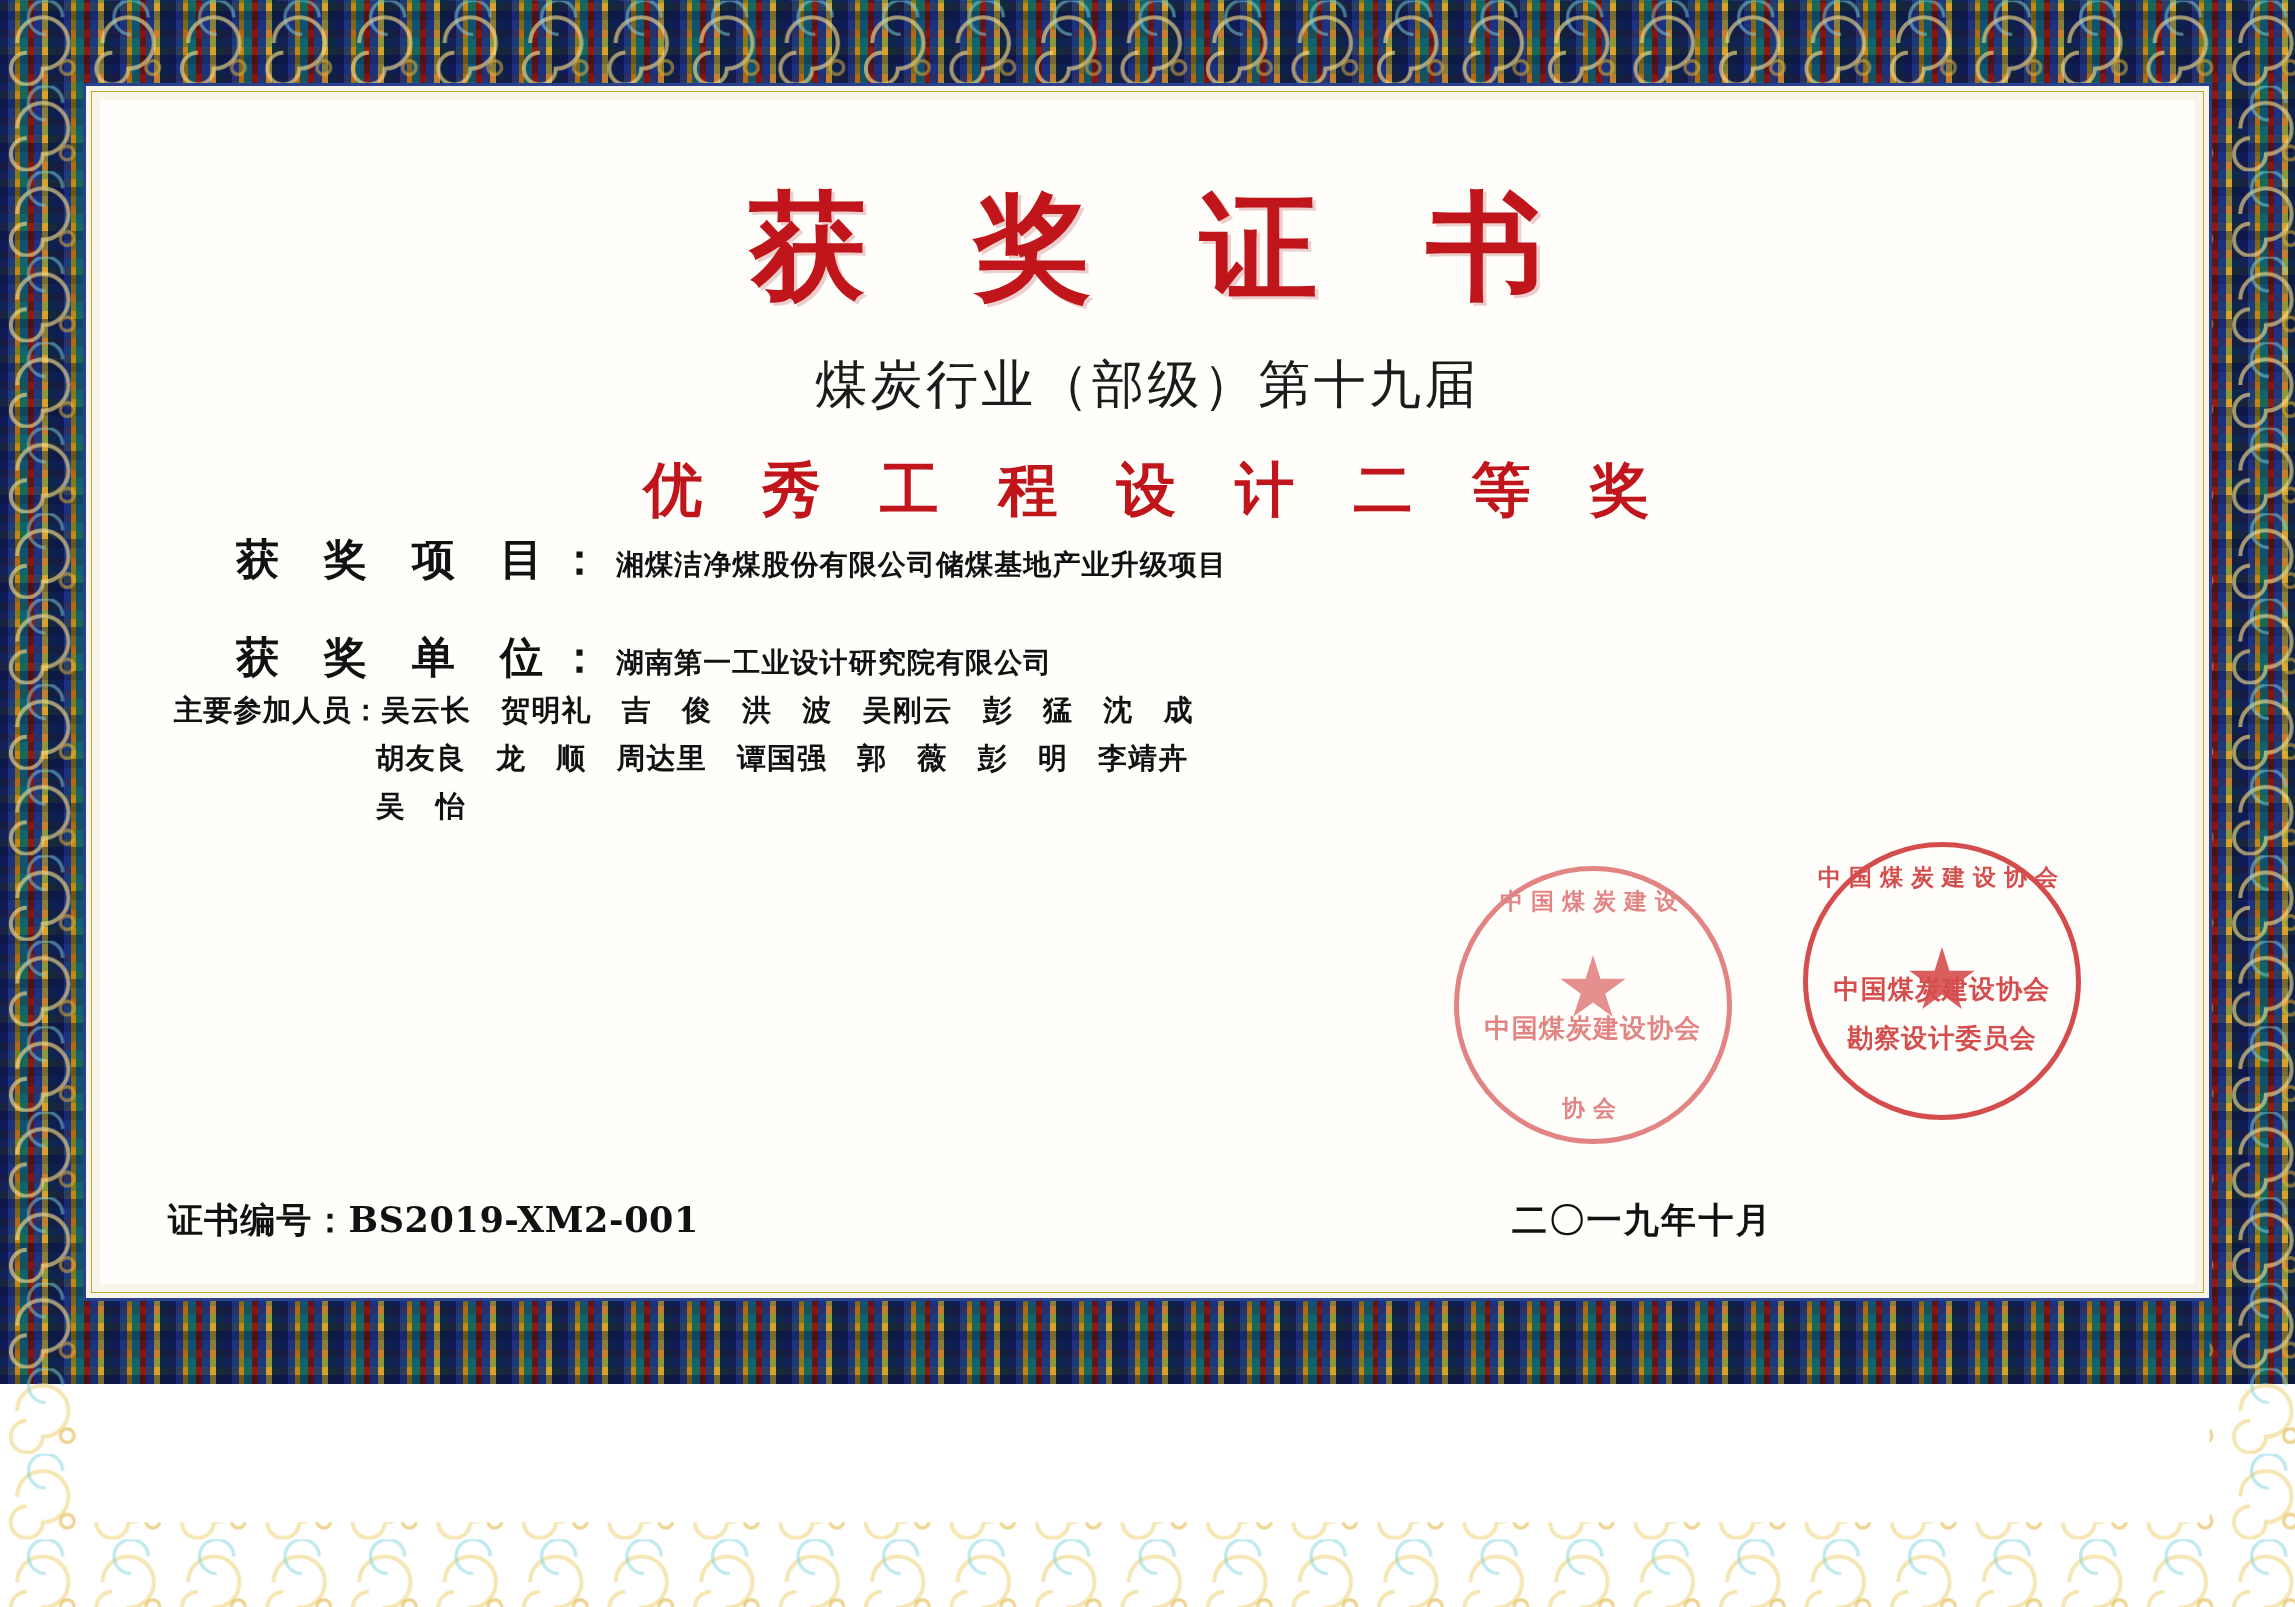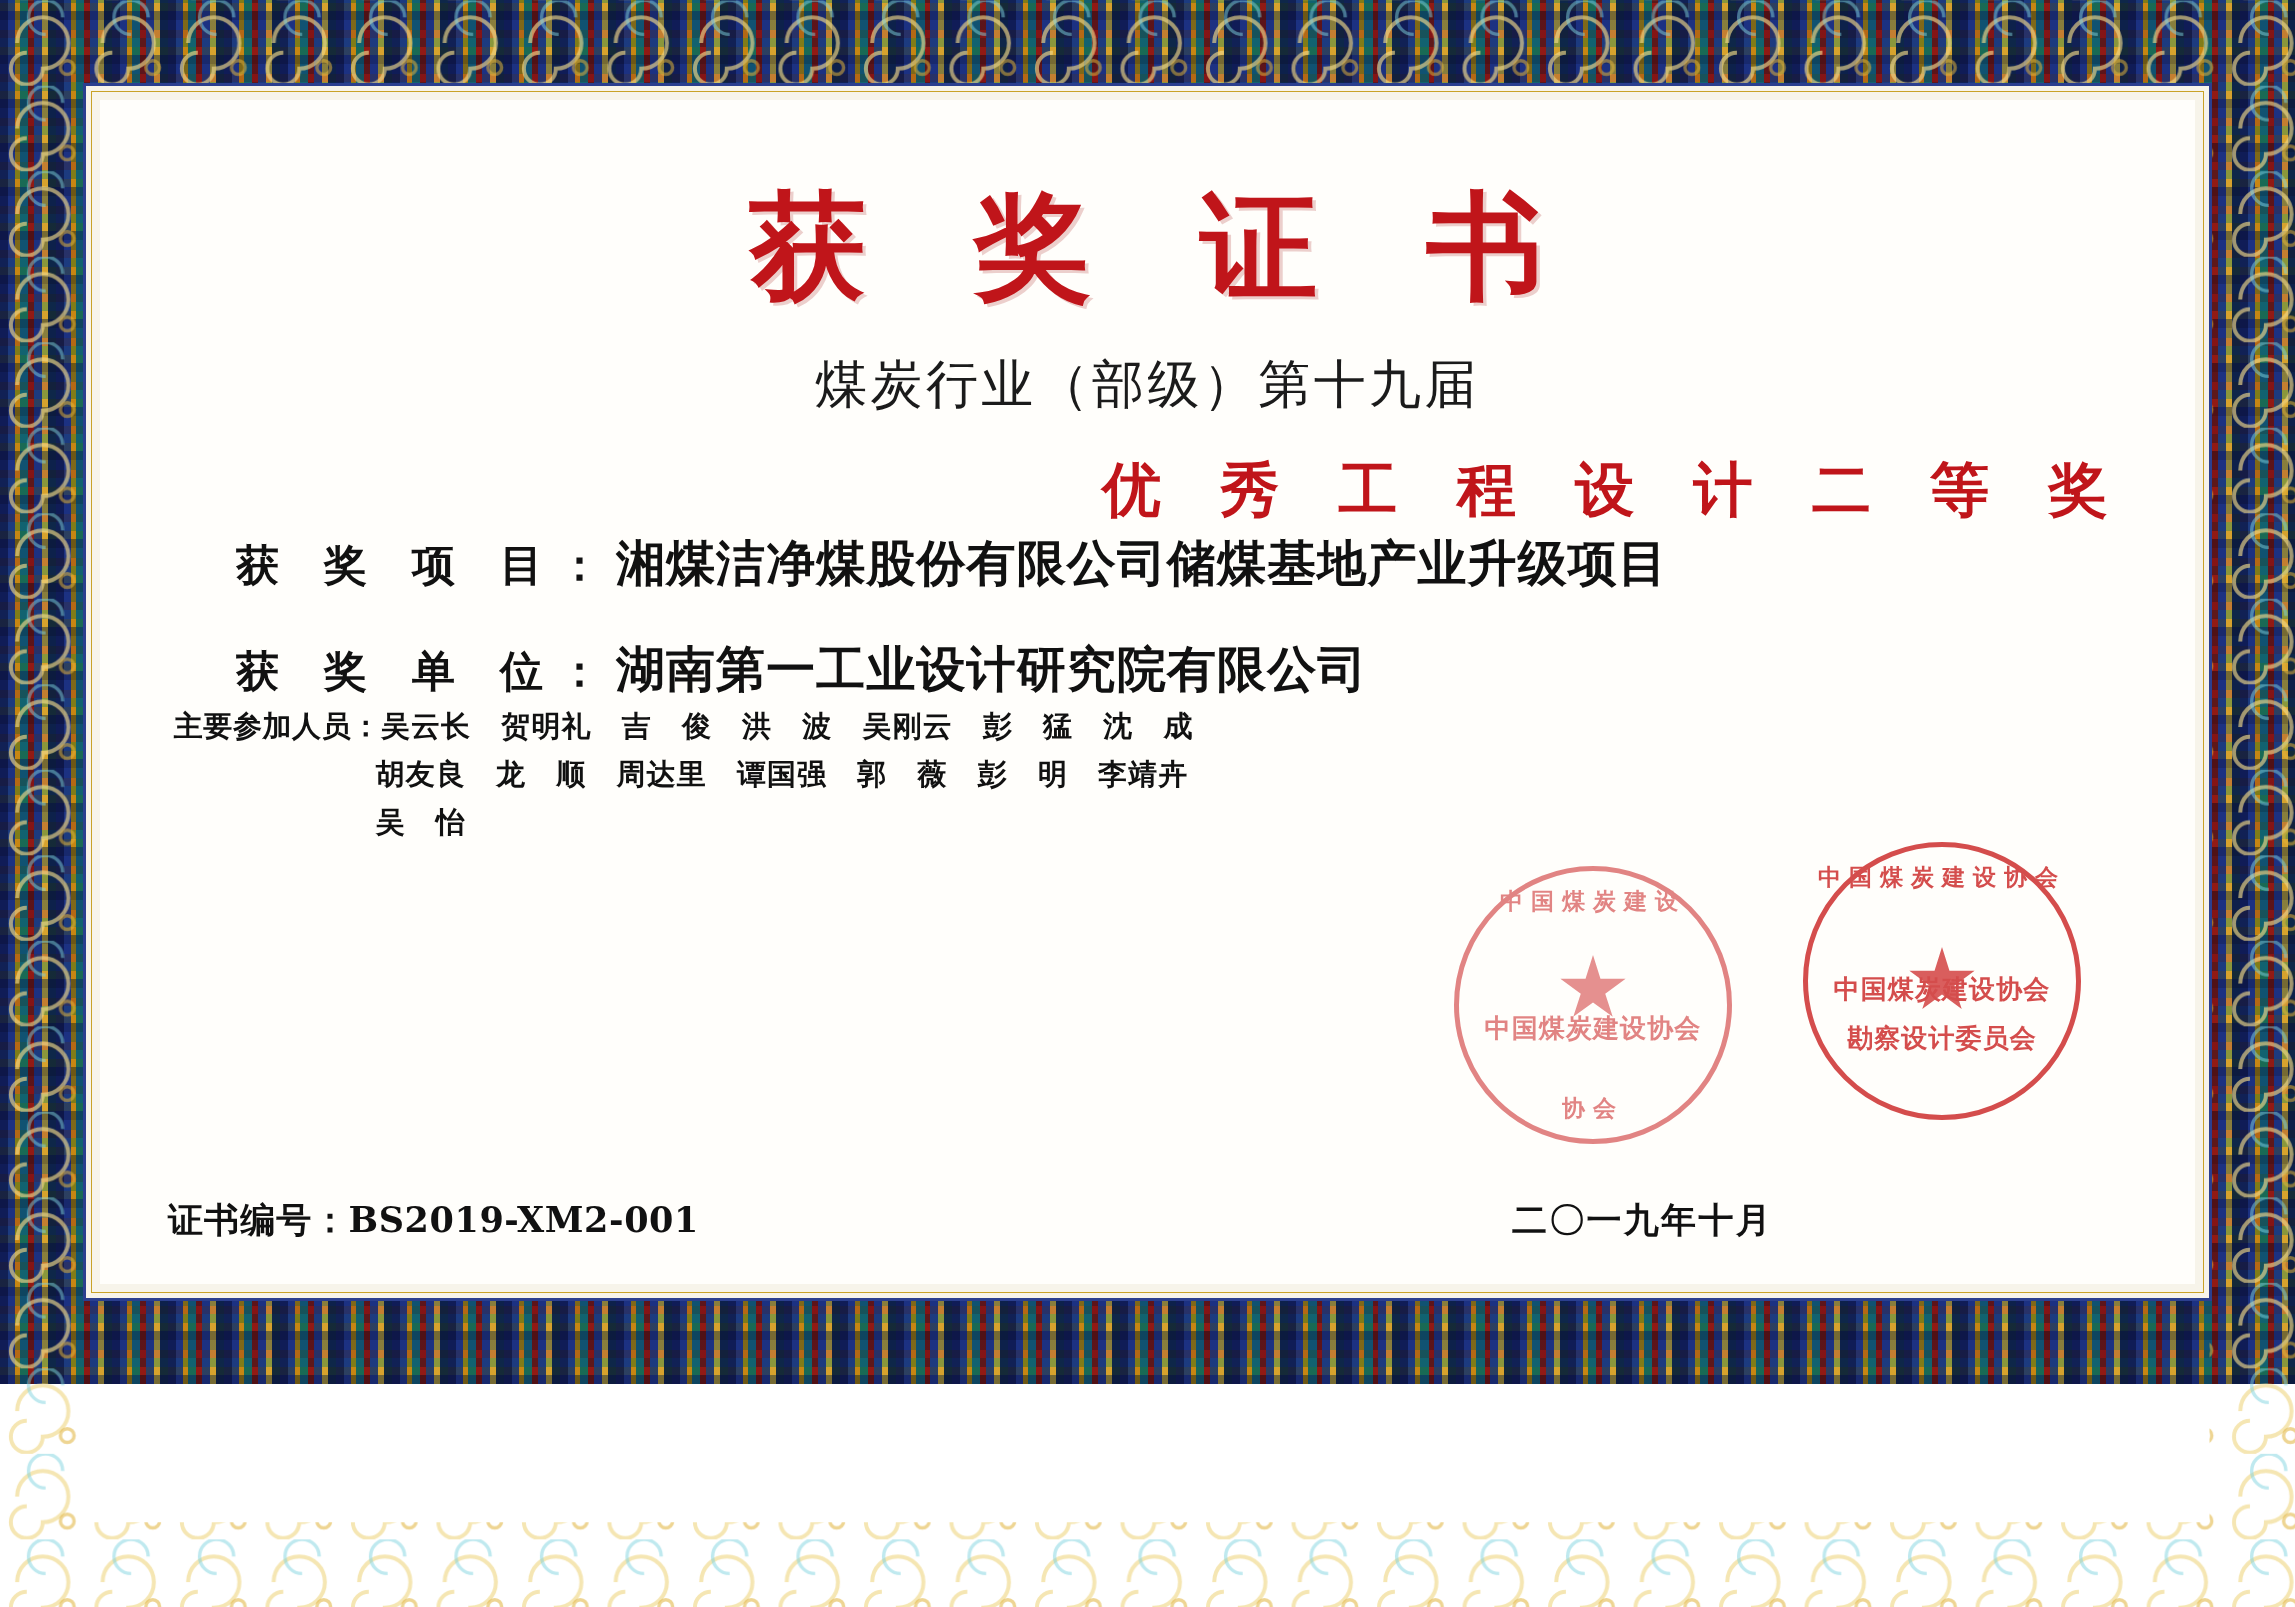--- a/index.html
+++ b/index.html
@@ -114,21 +114,21 @@
     text-align: center;
     color: #1b1b1b;
     font-family: "DejaVu Serif", serif;
     font-weight: normal;
     font-size: 52px;
     letter-spacing: 3.4px;
     margin-top: 45px;
   }
 
   .sub-title-2 {
-    text-align: right;
+    text-align: center;
     color: #c0151a;
     font-family: "DejaVu Serif", serif;
     font-weight: bold;
     font-size: 59px;
     letter-spacing: 19.4px;
     margin-top: 31px;
     margin-left: 17px;
   }
 
   .field-row {
@@ -143,21 +143,21 @@
     font-family: "DejaVu Serif", serif;
     font-weight: bold;
     font-size: 43px;
     letter-spacing: 15px;
     white-space: nowrap;
   }
   .field-value {
     color: #111;
     font-family: "DejaVu Serif", serif;
     font-weight: bold;
-    font-size: 49px;
+    font-size: 28px;
     letter-spacing: 1.1px;
     white-space: nowrap;
   }
 
   
   .participants {
     padding-left: 5.7px;
     color: #111;
     font-family: "DejaVu Serif", serif;
     font-size: 29px;

